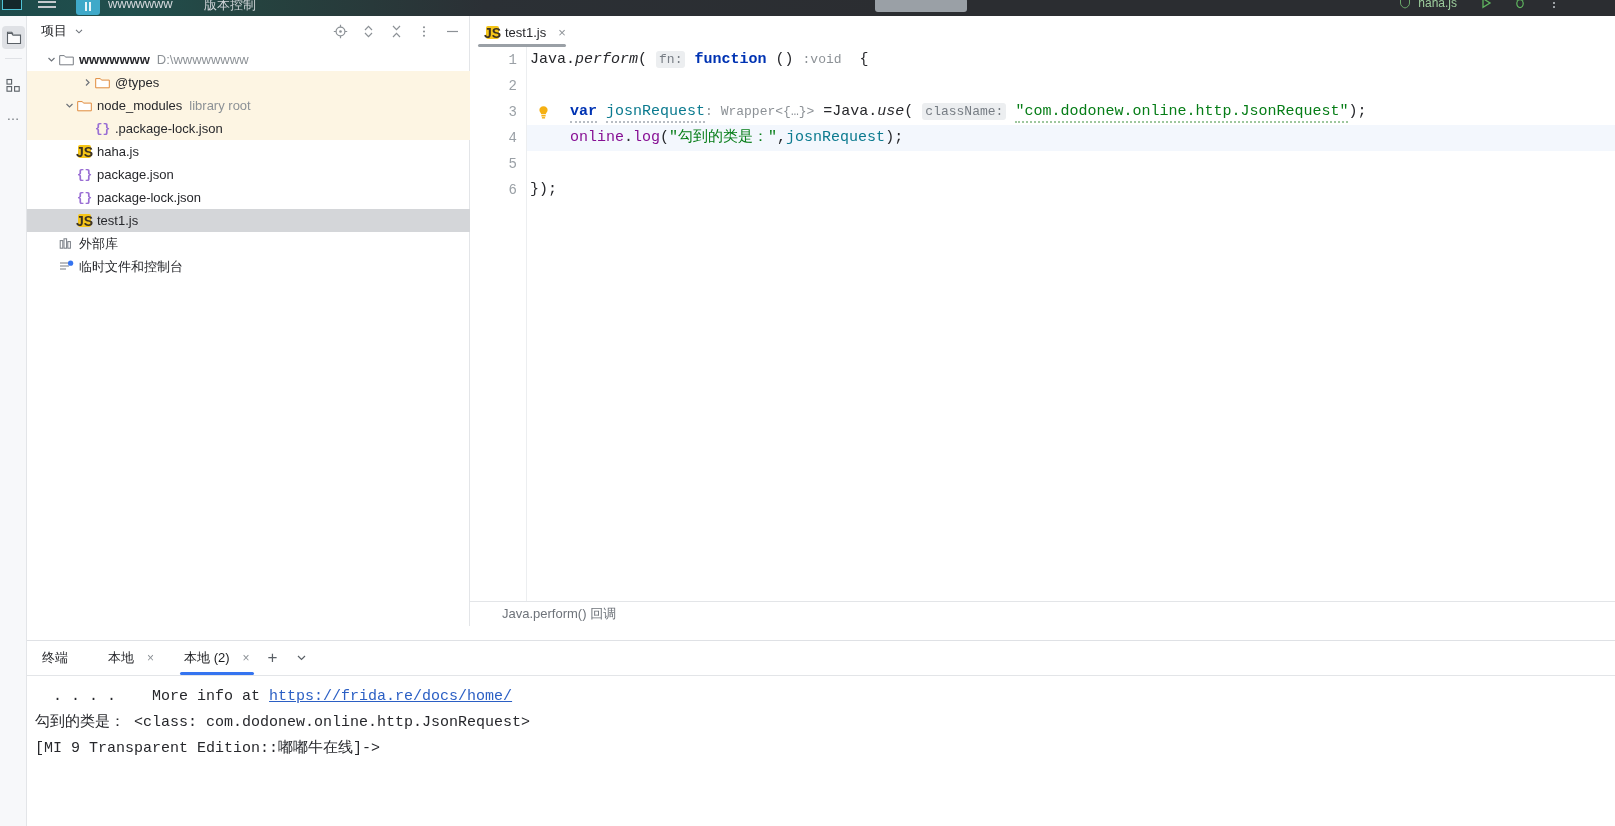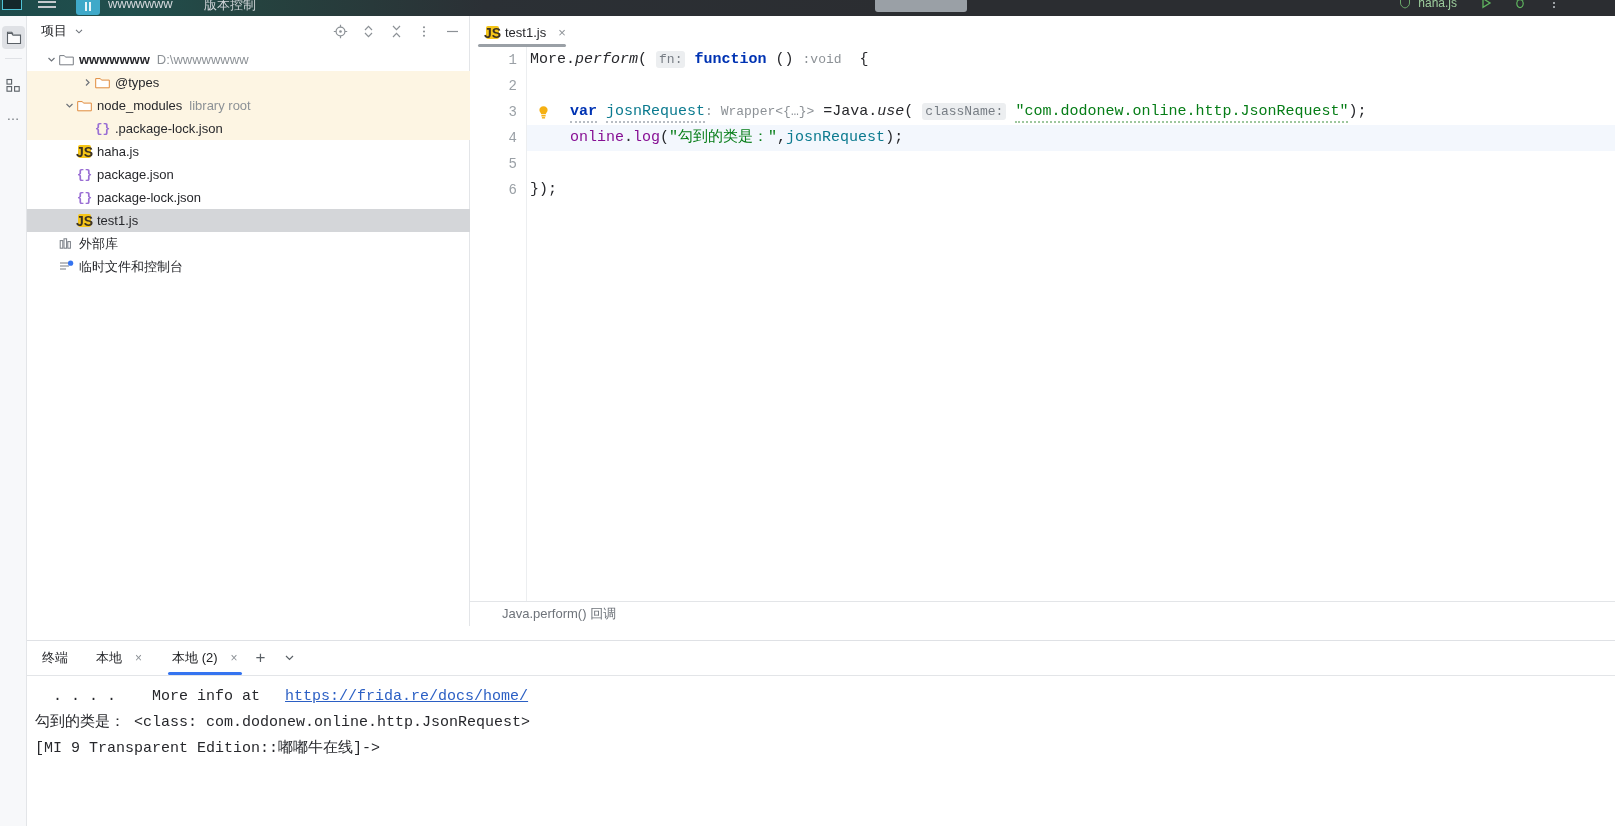--- a/index.html
+++ b/index.html
@@ -203,37 +203,37 @@
     background: #ffffff; border-top: 1px solid #dfe1e5;
   }
   .term-tabs {
     position: absolute; left: 0; top: 0; width: 1588px; height: 34px;
     display: flex; align-items: center;
   }
   .tt {
     position: relative; height: 34px; display: flex; align-items: center;
     font-size: 13px; color: #27282c; white-space: nowrap; padding: 0 4px;
   }
-  .tt-label-head { margin-left: 11px; margin-right: 20px; }
+  .tt-label-head { margin-left: 11px; margin-right: 32px; }
   .tt .x { margin-left: 13px; color: #8c9196; font-size: 12px; }
   .tt.active { color: #1a1b1e; }
   .tt.active::after {
     content: ""; position: absolute; left: 0; right: 0; bottom: 0; height: 3px;
     background: #3574f0; border-radius: 2px;
   }
   .tt-plus { margin-left: 14px; font-size: 17px; color: #5a6066; }
   .tt-chev { margin-left: 18px; color: #5a6066; font-size: 11px; }
   .term-body {
     position: absolute; left: 0; top: 34px; width: 1588px; height: 152px;
     border-top: 1px solid #e3e5e8; background: #ffffff;
     font-family: "Liberation Mono", monospace; font-size: 15px; color: #27282c;
     padding-top: 8px;
   }
   .tline { height: 26px; line-height: 26px; white-space: pre; padding-left: 8px; }
-  .tlink { color: #2b5fc4; text-decoration: underline; margin-left: 16px; }
+  .tlink { color: #2b5fc4; text-decoration: underline; }
 </style>
 </head>
 <body>
 
 <div class="titlebar">
   <div class="tb-winbtn"></div>
   <div class="tb-hamburger">
       <i></i>
       <i></i>
     </div>
@@ -465,21 +465,21 @@
       <svg width="13" height="15" viewBox="0 0 13 15">
         <path d="M6.5 1.3 C3.9 1.3 2.4 3.1 2.4 5.1 C2.4 6.8 3.8 7.7 4.2 9.2 h4.6 C9.2 7.7 10.6 6.8 10.6 5.1 C10.6 3.1 9.1 1.3 6.5 1.3 Z" fill="#f5b013"></path>
         <rect x="4.4" y="10" width="4.2" height="1.5" fill="#f5b013"></rect>
         <rect x="4.9" y="12.1" width="3.2" height="1.4" fill="#f5b013"></rect>
       </svg>
     </div>
 
     <div class="code-lines">
       <div class="cline-bg lnhl" style="top:78px"></div>
 
-      <div class="cline" style="top:0px"><span class="plain">More.</span><span class="fn-i">perform</span><span class="plain">(</span><span> </span><span class="hintbg">fn:</span><span> </span><span class="kw">function</span><span> </span><span class="plain">()</span><span> </span><span class="hinttype">:</span><span class="hinttype">void</span><span>  </span><span class="plain">{</span></div>
+      <div class="cline" style="top:0px"><span class="plain">Java.</span><span class="fn-i">perform</span><span class="plain">(</span><span> </span><span class="hintbg">fn:</span><span> </span><span class="kw">function</span><span> </span><span class="plain">()</span><span> </span><span class="hinttype">:</span><span class="hinttype">void</span><span>  </span><span class="plain">{</span></div>
 
       <div class="cline" style="top:52px; padding-left:43px"><span class="kw squig">var</span><span> </span><span class="local squig">josnRequest</span><span class="hinttype">: Wrapper&lt;{…}&gt;</span><span class="plain"> =Java.</span><span class="fn-i">use</span><span class="plain">(</span><span> </span><span class="hintbg">className:</span><span> </span><span class="str squig-g">"com.dodonew.online.http.JsonRequest"</span><span class="plain">);</span></div>
 
       <div class="cline" style="top:78px; padding-left:43px"><span class="field">online</span><span class="plain">.</span><span class="field">log</span><span class="plain">(</span><span class="str">"勾到的类是："</span><span class="plain">,</span><span class="local">josnRequest</span><span class="plain">);</span></div>
 
       <div class="cline" style="top:130px"><span class="plain">});</span></div>
     </div>
   </div>
 
   <div class="breadcrumb-bar">

